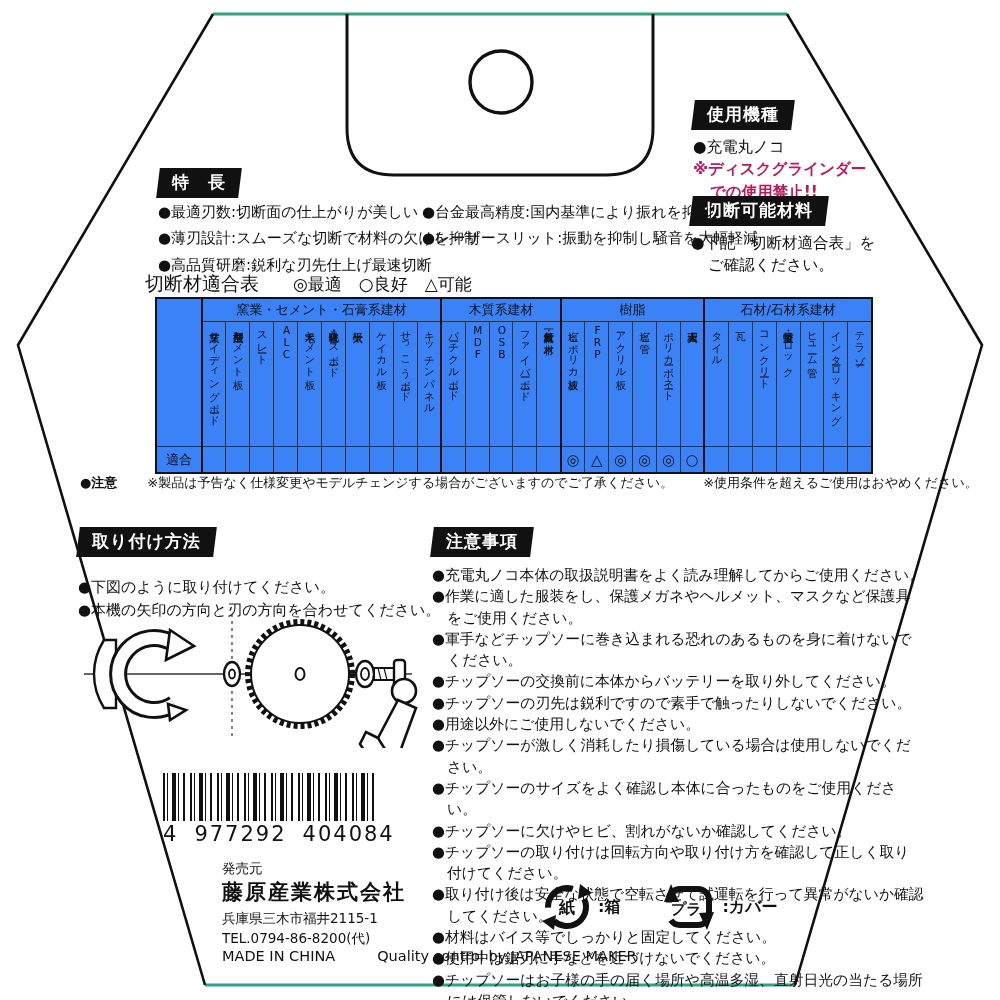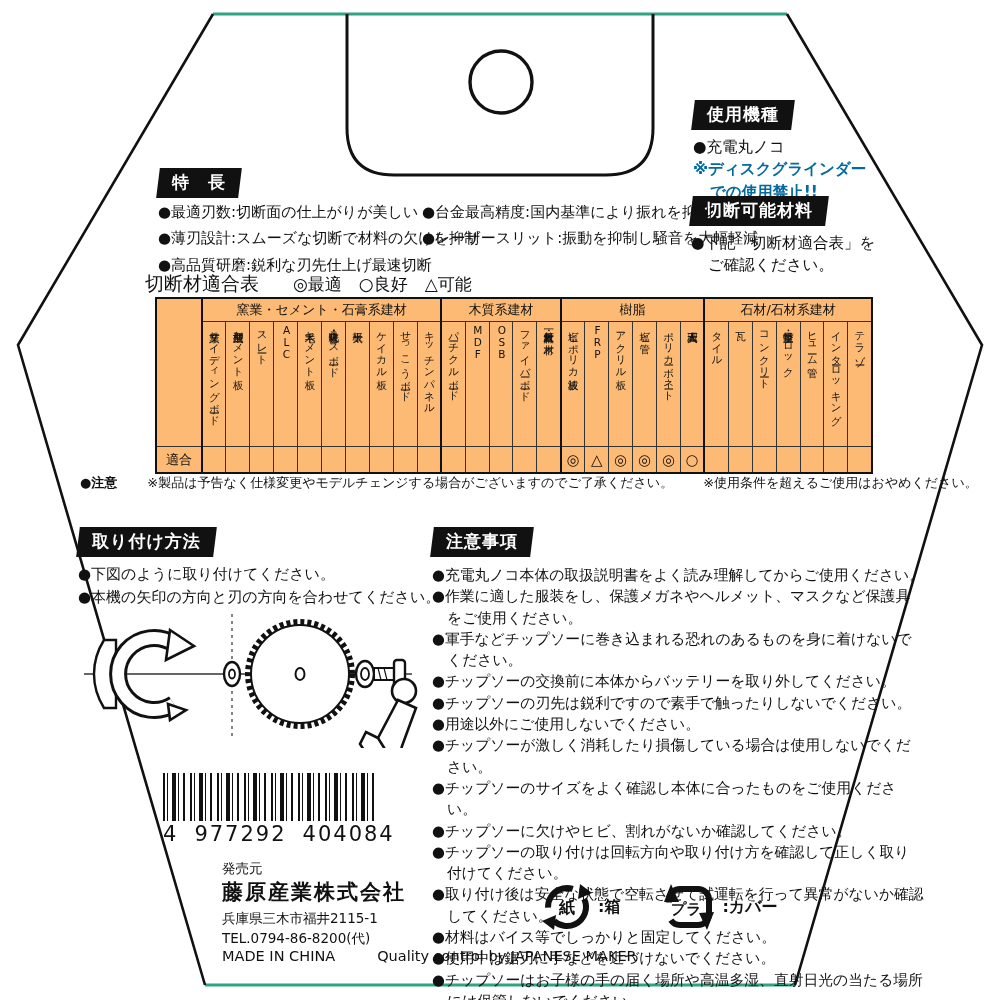--- a/index.html
+++ b/index.html
@@ -5,27 +5,27 @@
   html,body{margin:0;padding:0;background:#fff;}
   #page{position:relative;width:1000px;height:1000px;background:#fff;overflow:hidden;
         font-family:"DejaVu Sans","Liberation Sans",sans-serif;color:#111;}
   svg{display:block}
   .abs{position:absolute;}
   
   .hdr{display:inline-block;background:#111;color:#fff;font-weight:bold;
        padding:3px 14px 4px;font-size:17px;transform:skewX(-7deg);}
   .hdr>span{display:inline-block;transform:skewX(7deg);letter-spacing:1px;}
   .bullet-line{font-size:15.5px;line-height:1.45;white-space:nowrap;}
-  .red{color:#0369a1;font-weight:bold;}
+  .red{color:#be185d;font-weight:bold;}
   
   .feat{font-size:15px;line-height:1.75;white-space:nowrap;}
   
   .tbl-title{font-size:19px;display:flex;gap:34px;align-items:baseline;}
   .tbl-title .lg{font-size:17px;}
-  table.compat{border-collapse:collapse;table-layout:fixed;width:718px;border:2px solid #111;background:#fdba74;}
+  table.compat{border-collapse:collapse;table-layout:fixed;width:718px;border:2px solid #111;background:#3b82f6;}
   table.compat th,table.compat td{border:1px solid #333;padding:0;font-weight:normal;}
   table.compat .grp{height:22px;font-size:13px;text-align:center;overflow:hidden;white-space:nowrap;}
   table.compat .colhead{height:124px;vertical-align:top;overflow:hidden;}
   .vtxt{writing-mode:vertical-rl;text-orientation:upright;font-size:10.5px;line-height:11.5px;
         margin:2px auto 0;max-height:120px;letter-spacing:0;}
   table.compat .corner{width:44px;}
   table.compat .rowlab{font-size:13px;text-align:center;height:25px;}
   table.compat .rate{height:25px;text-align:center;font-size:15px;}
   .gstart{border-left:2px solid #111 !important;}
   .note-line{font-size:13px;white-space:nowrap;display:flex;gap:30px;}
@@ -231,21 +231,21 @@
   </div>
 
   <div class="abs note-line" style="left:80px;top:474px">
     <span style="font-weight:bold">●注意</span>
     <span>※製品は予告なく仕様変更やモデルチェンジする場合がございますのでご了承ください。</span>
     <span>※使用条件を超えるご使用はおやめください。</span>
   </div>
 
   <div class="abs inst" style="left:78px;top:527px">
     <div class="hdr"><span>取り付け方法</span></div>
-    <div style="margin-top:6px">
+    <div style="margin-top:19px">
         <div class="item">●下図のように取り付けてください。</div>
         <div class="item">●本機の矢印の方向と刃の方向を合わせてください。</div>
       </div>
   </div>
 
   <svg class="abs" style="left:82px;top:596px" width="340" height="152" viewBox="0 0 340 152">
     <line x1="2" y1="78" x2="330" y2="78" stroke="#333" stroke-width="1.4"></line>
     <line x1="150" y1="18" x2="150" y2="140" stroke="#333" stroke-width="1.2" stroke-dasharray="3 4"></line>
 
     <path d="M34 44 L22 44 Q12 60 12 78 Q12 96 22 112 L34 112 Z" fill="#fff" stroke="#111" stroke-width="2.4"></path>

